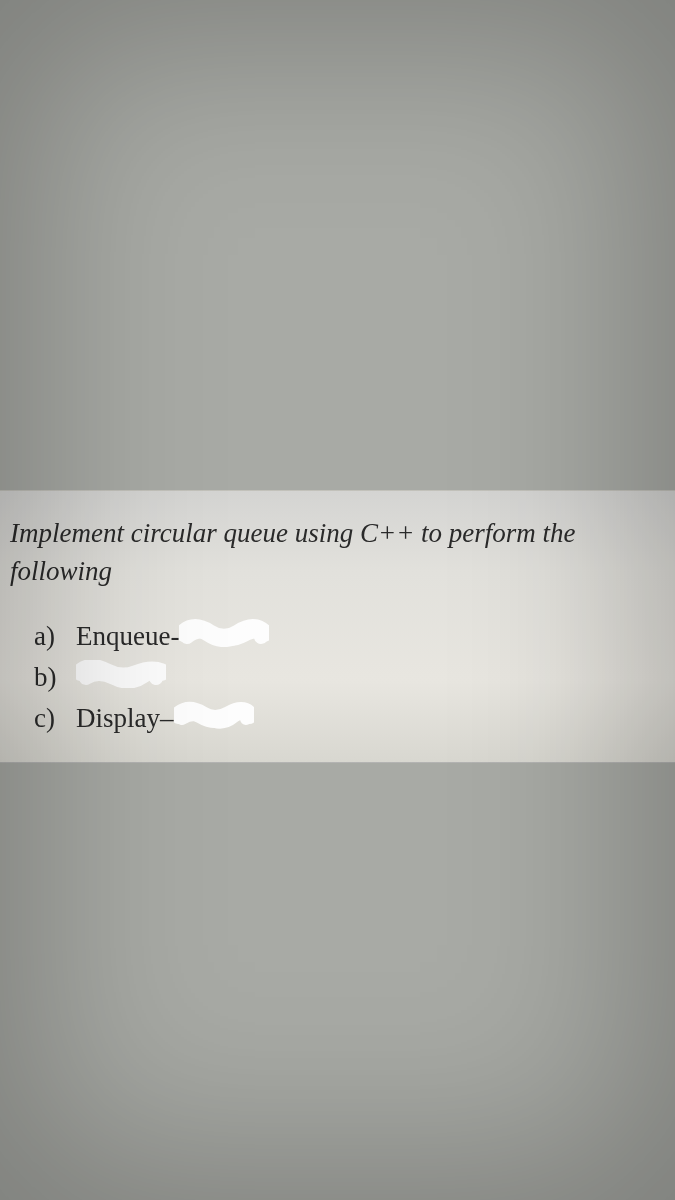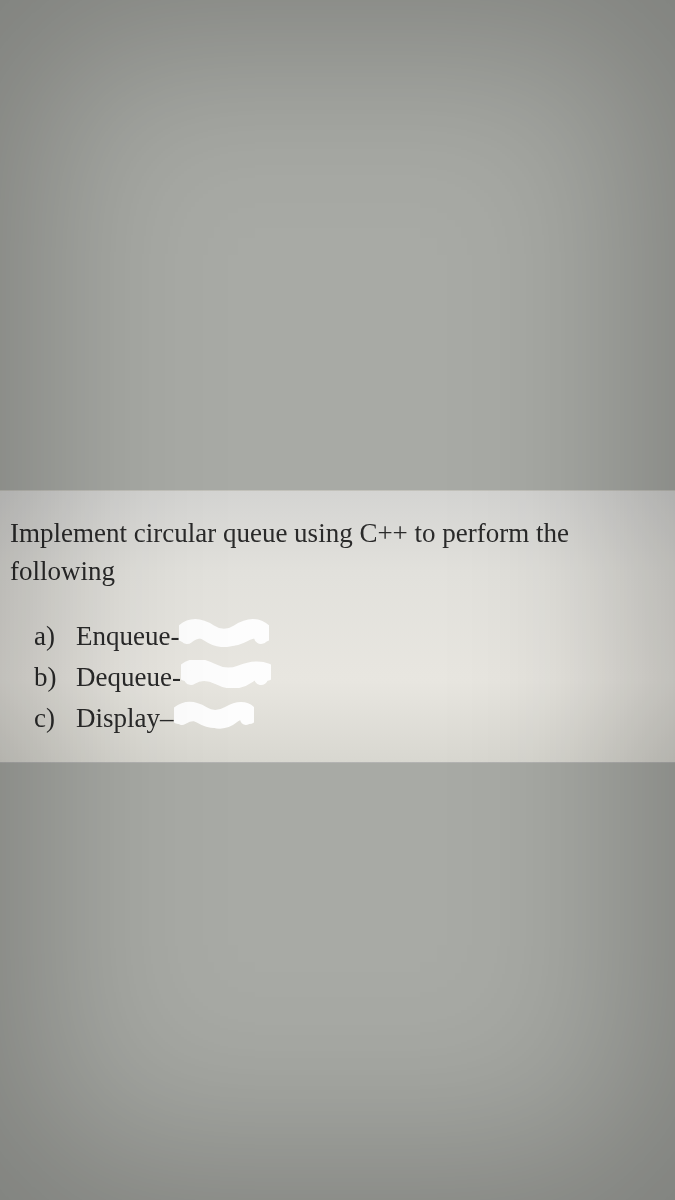--- a/index.html
+++ b/index.html
@@ -23,20 +23,21 @@
       background: linear-gradient(to bottom, #d4d4d2 0%, #e2e1dc 30%, #e8e6e0 70%, #d8d7d0 100%);
       padding: 24px 10px 20px 10px;
       border-top: 1px solid rgba(0,0,0,0.1);
       border-bottom: 1px solid rgba(0,0,0,0.15);
     }
     .prompt-text {
       font-size: 27px;
       color: #2a2a2a;
       margin-bottom: 28px;
       line-height: 1.4;
+      font-style: italic;
     }
     .list {
       padding-left: 24px;
     }
     .list-row {
       display: flex;
       align-items: center;
       margin-bottom: 6px;
       font-size: 27px;
       color: #2a2a2a;
@@ -79,21 +80,20 @@
       <span class="scribble">
         <svg width="90" height="28" viewBox="0 0 90 28">
           <path d="M5 14 Q 15 4, 30 14 T 60 14 T 85 14" stroke="#fdfdfd" stroke-width="18" stroke-linecap="round" fill="none"></path>
           <path d="M8 18 Q 20 8, 35 16 T 65 16 T 82 18" stroke="#fdfdfd" stroke-width="14" stroke-linecap="round" fill="none"></path>
         </svg>
       </span>
     </div>
 
     <div class="list-row">
       <span class="marker">b)</span>
-      <span class="item-text">Dequeue-</span>
       <span class="scribble">
         <svg width="90" height="28" viewBox="0 0 90 28">
           <path d="M5 12 Q 15 4, 30 12 T 60 14 T 85 12" stroke="#fdfdfd" stroke-width="18" stroke-linecap="round" fill="none"></path>
           <path d="M10 18 Q 22 10, 38 18 T 68 16 T 80 18" stroke="#fdfdfd" stroke-width="14" stroke-linecap="round" fill="none"></path>
         </svg>
       </span>
     </div>
 
     <div class="list-row">
       <span class="marker">c)</span>

